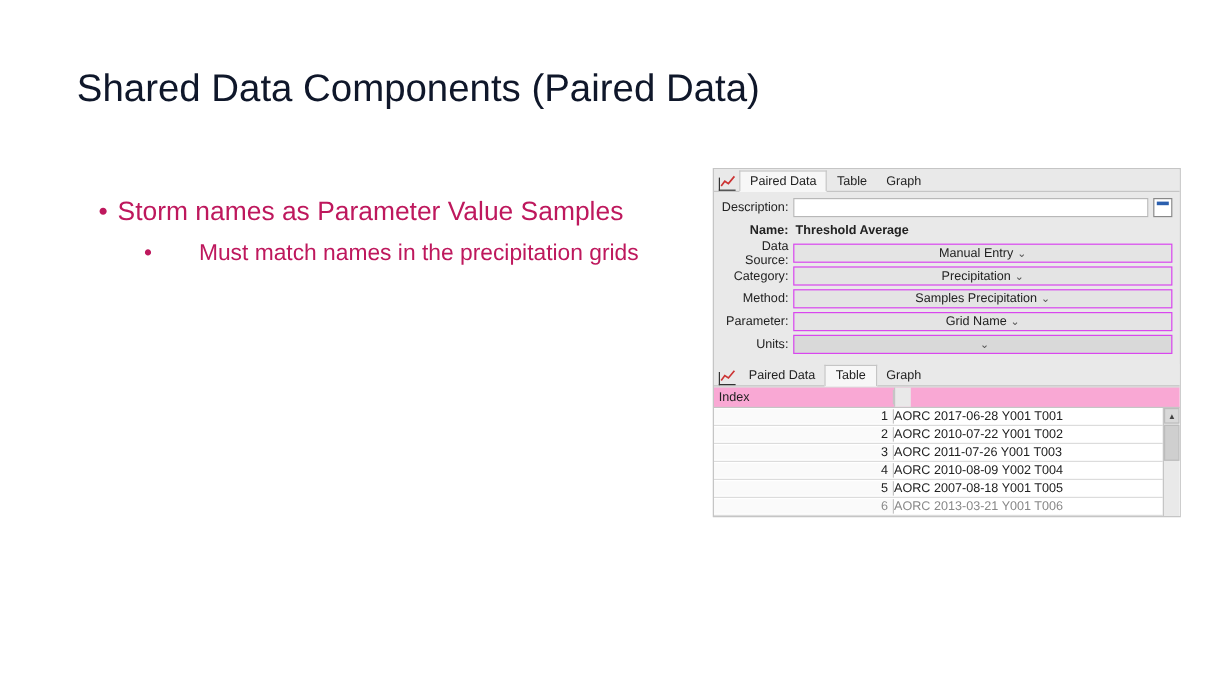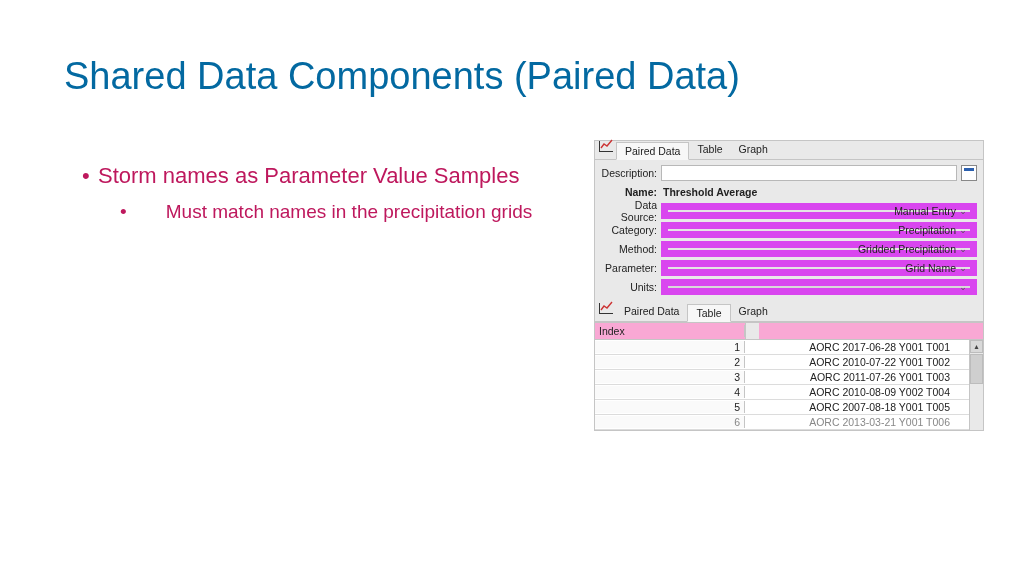--- a/index.html
+++ b/index.html
@@ -8,23 +8,23 @@
     height: 576px;
     background: #ffffff;
     font-family: "Segoe UI", Arial, sans-serif;
     position: relative;
     overflow: hidden;
   }
   .slide-title {
     position: absolute;
     left: 64px;
     top: 55px;
-    font-size: 38px;
+    font-size: 32px;
     font-weight: 400;
-    color: #0369a1;
+    color: #0f172a;
   }
   .bullets {
     position: absolute;
     left: 82px;
     top: 162px;
     width: 480px;
     font-size: 22px;
     color: #be185d;
     line-height: 1.25;
   }
@@ -57,21 +57,21 @@
     top: 140px;
     width: 390px;
     background: #e9e9e9;
     border: 1px solid #c5c5c5;
     font-family: "Segoe UI", Tahoma, sans-serif;
     font-size: 10.5px;
     color: #222;
   }
   .tabrow {
     display: flex;
-    align-items: flex-start;
+    align-items: flex-end;
     height: 19px;
     background: #e9e9e9;
     border-bottom: 1px solid #c5c5c5;
     padding-left: 4px;
     gap: 0;
   }
   .chart-ico {
     width: 14px;
     height: 11px;
     border: 1px solid #333;
@@ -114,25 +114,25 @@
   .finput {
     flex: 1;
     height: 16px;
     background: #fff;
     border: 1px solid #b8b8b8;
   }
   .fselect {
     flex: 1;
     height: 16px;
     background: #e4e4e4;
-    border: 7px solid #d946ef;
+    border: 1px solid #d946ef;
     padding-left: 3px;
     display: flex;
     align-items: center;
-    justify-content: flex-end;
+    justify-content: center;
   }
   .fselect.disabled { background: #d9d9d9; color: #888; }
   .chev {
     width: 14px;
     text-align: center;
     color: #555;
     font-size: 9px;
   }
   .side-icon {
     width: 16px; height: 16px;
@@ -180,21 +180,21 @@
   }
   .td-index {
     width: 150px;
     text-align: right;
     padding-right: 4px;
     border-right: 1px solid #c5c5c5;
     background: #fafafa;
   }
   .td-value {
     flex: 1;
-    text-align: right;
+    text-align: left;
     padding-right: 19px;
   }
   .scrollcol {
     position: absolute;
     right: 0; top: 0; bottom: 0;
     width: 14px;
     background: #e9e9e9;
     border-left: 1px solid #c5c5c5;
     display: flex;
     flex-direction: column;
@@ -260,21 +260,21 @@
     <div class="frow">
       <div class="flabel">Category:</div>
       <div class="fselect">
         <span>Precipitation</span>
         <span class="chev">⌄</span>
       </div>
     </div>
     <div class="frow">
       <div class="flabel">Method:</div>
       <div class="fselect">
-        <span>Gridded Precipitation</span>
+        <span>Samples Precipitation</span>
         <span class="chev">⌄</span>
       </div>
     </div>
     <div class="frow">
       <div class="flabel">Parameter:</div>
       <div class="fselect">
         <span>Grid Name</span>
         <span class="chev">⌄</span>
       </div>
     </div>

